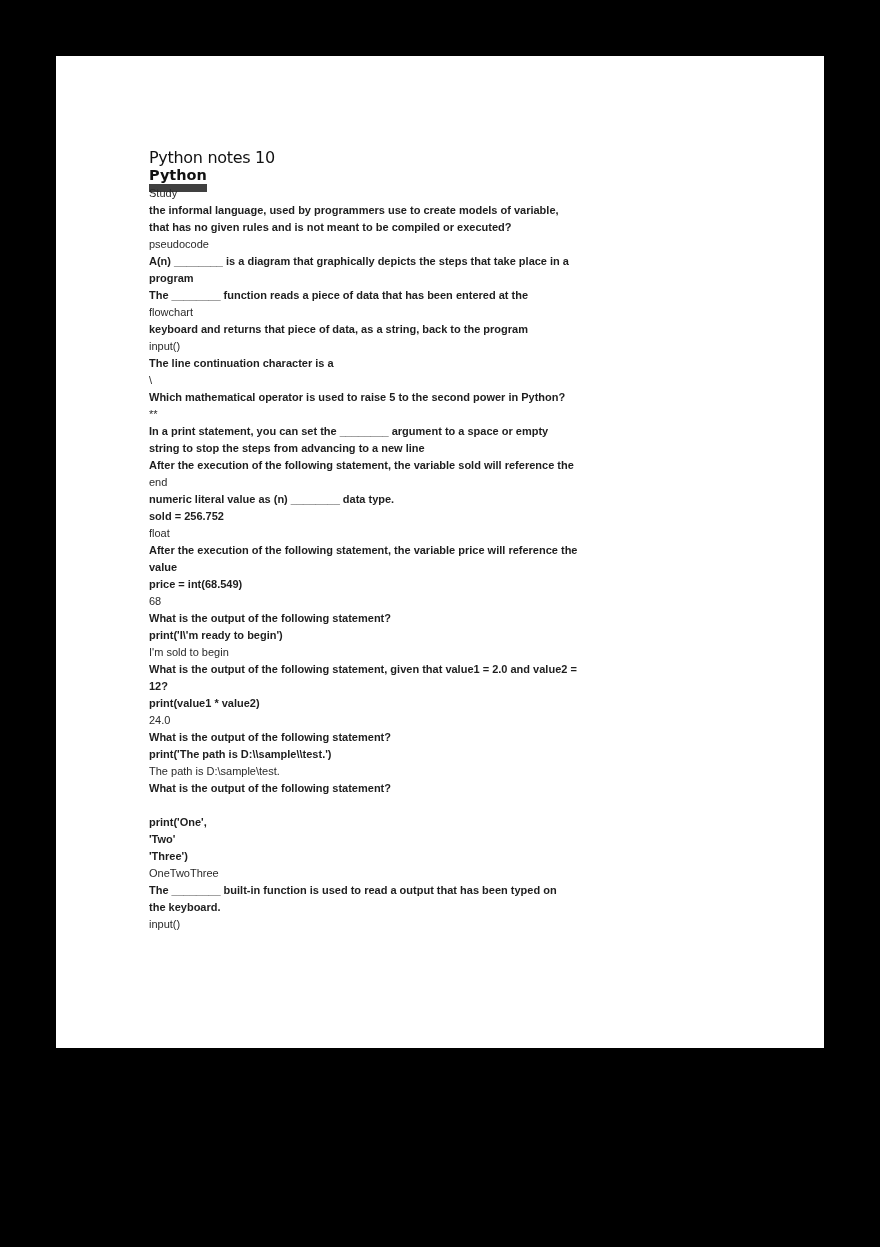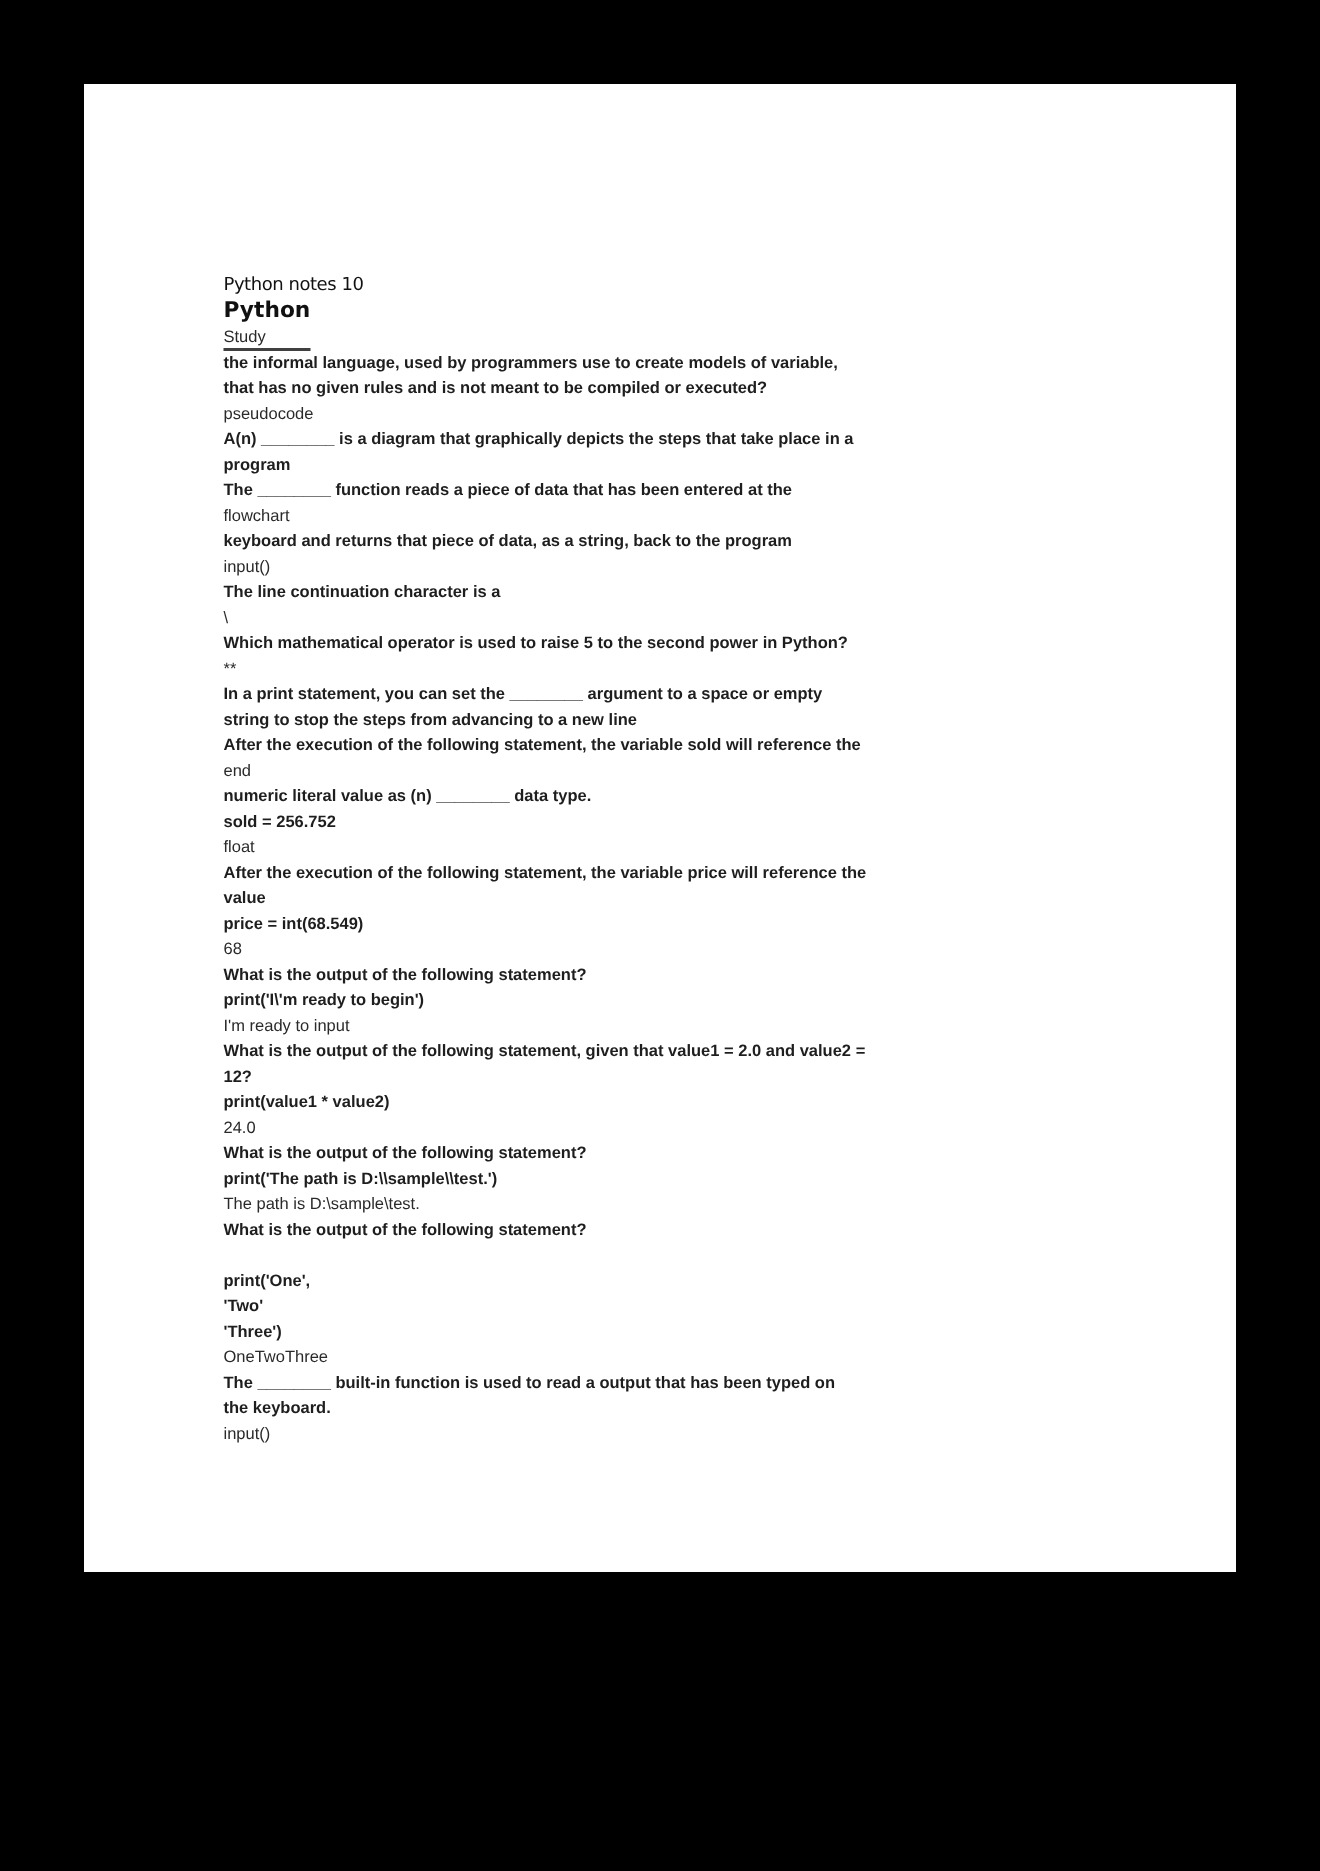--- a/index.html
+++ b/index.html
@@ -22,35 +22,34 @@
       background: #ffffff;
     }
     .content {
       position: absolute;
       left: 93px;
       top: 93px;
       width: 600px;
     }
     .doc-label {
       font-family: "DejaVu Sans", sans-serif;
-      font-size: 12px;
+      font-size: 16px;
       color: #111;
       line-height: 17px;
       letter-spacing: -0.3px;
-      margin-top: 32px;
     }
     .doc-title {
       font-family: "DejaVu Sans", sans-serif;
       font-weight: bold;
       font-size: 14.5px;
       color: #111;
       line-height: 18px;
       display: inline-block;
-      border-bottom: 2px solid #404040;
-      padding-bottom: 16px;
+      border-bottom: 8px solid #404040;
+      padding-bottom: 0;
     }
     .title-wrap {
       height: 19px;
     }
     .line {
       font-family: "Liberation Sans", sans-serif;
       font-size: 11px;
       line-height: 17px;
       color: #222;
       white-space: pre-wrap;
@@ -97,21 +96,21 @@
         <div class="line a">end</div>
         <div class="line q">numeric literal value as (n) ________ data type.</div>
         <div class="line q">sold = 256.752</div>
         <div class="line a">float</div>
         <div class="line q">After the execution of the following statement, the variable price will reference the</div>
         <div class="line q">value</div>
         <div class="line q">price = int(68.549)</div>
         <div class="line a">68</div>
         <div class="line q">What is the output of the following statement?</div>
         <div class="line q">print('I\'m ready to begin')</div>
-        <div class="line a">I'm ready to input</div>
+        <div class="line a">I'm sold to begin</div>
         <div class="line q">What is the output of the following statement, given that value1 = 2.0 and value2 =</div>
         <div class="line q">12?</div>
         <div class="line q">print(value1 * value2)</div>
         <div class="line a">24.0</div>
         <div class="line q">What is the output of the following statement?</div>
         <div class="line q">print('The path is D:\\sample\\test.')</div>
         <div class="line a">The path is D:\sample\test.</div>
         <div class="line q">What is the output of the following statement?</div>
         <div class="blank"></div>
         <div class="line q">print('One',</div>

